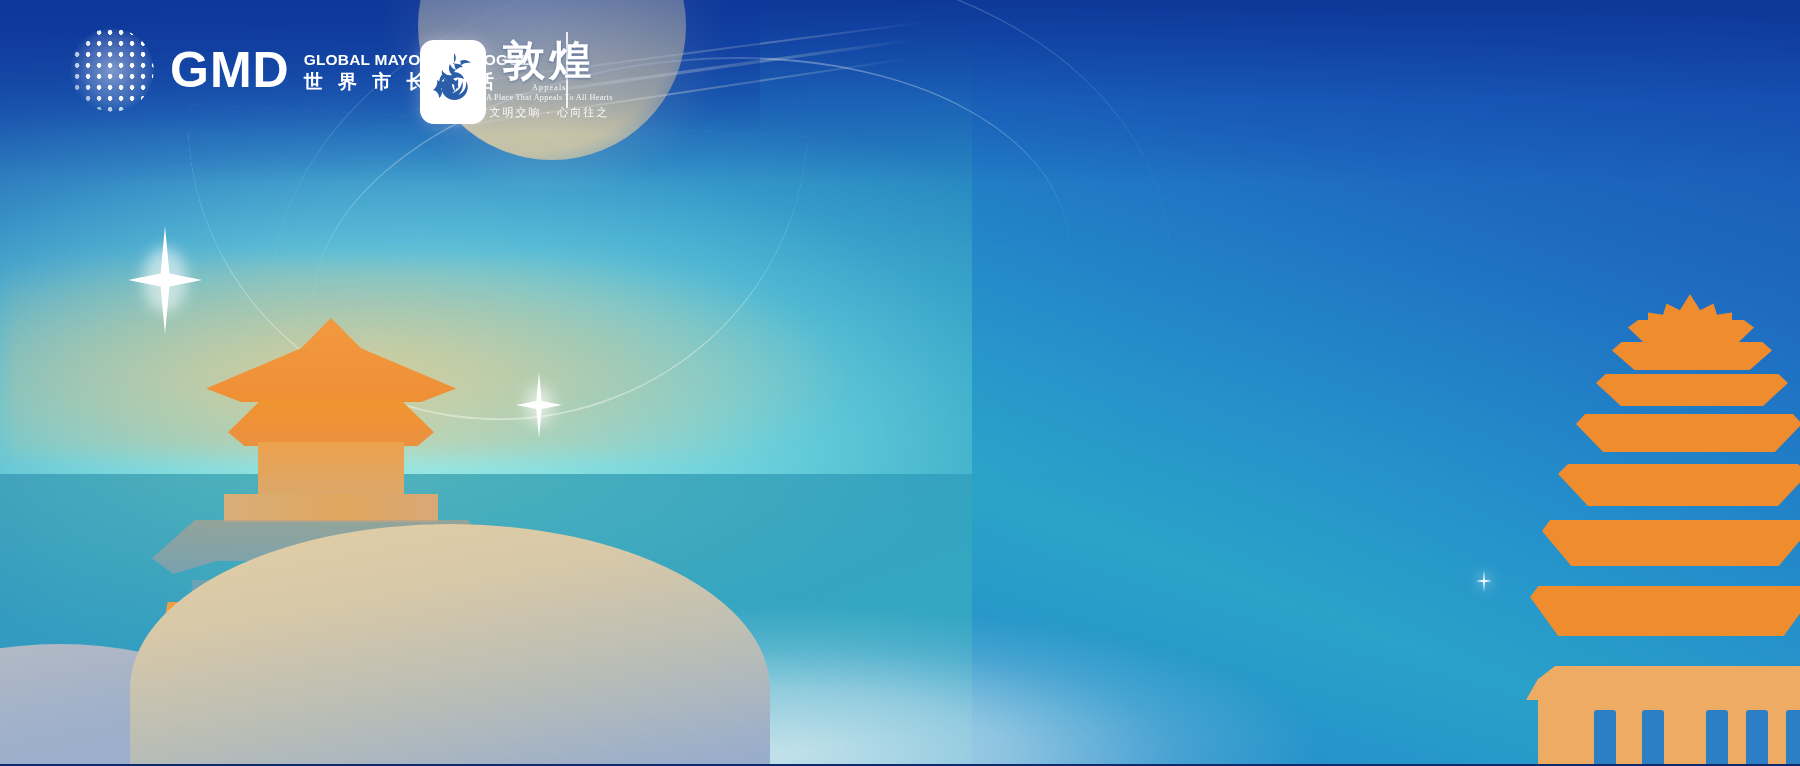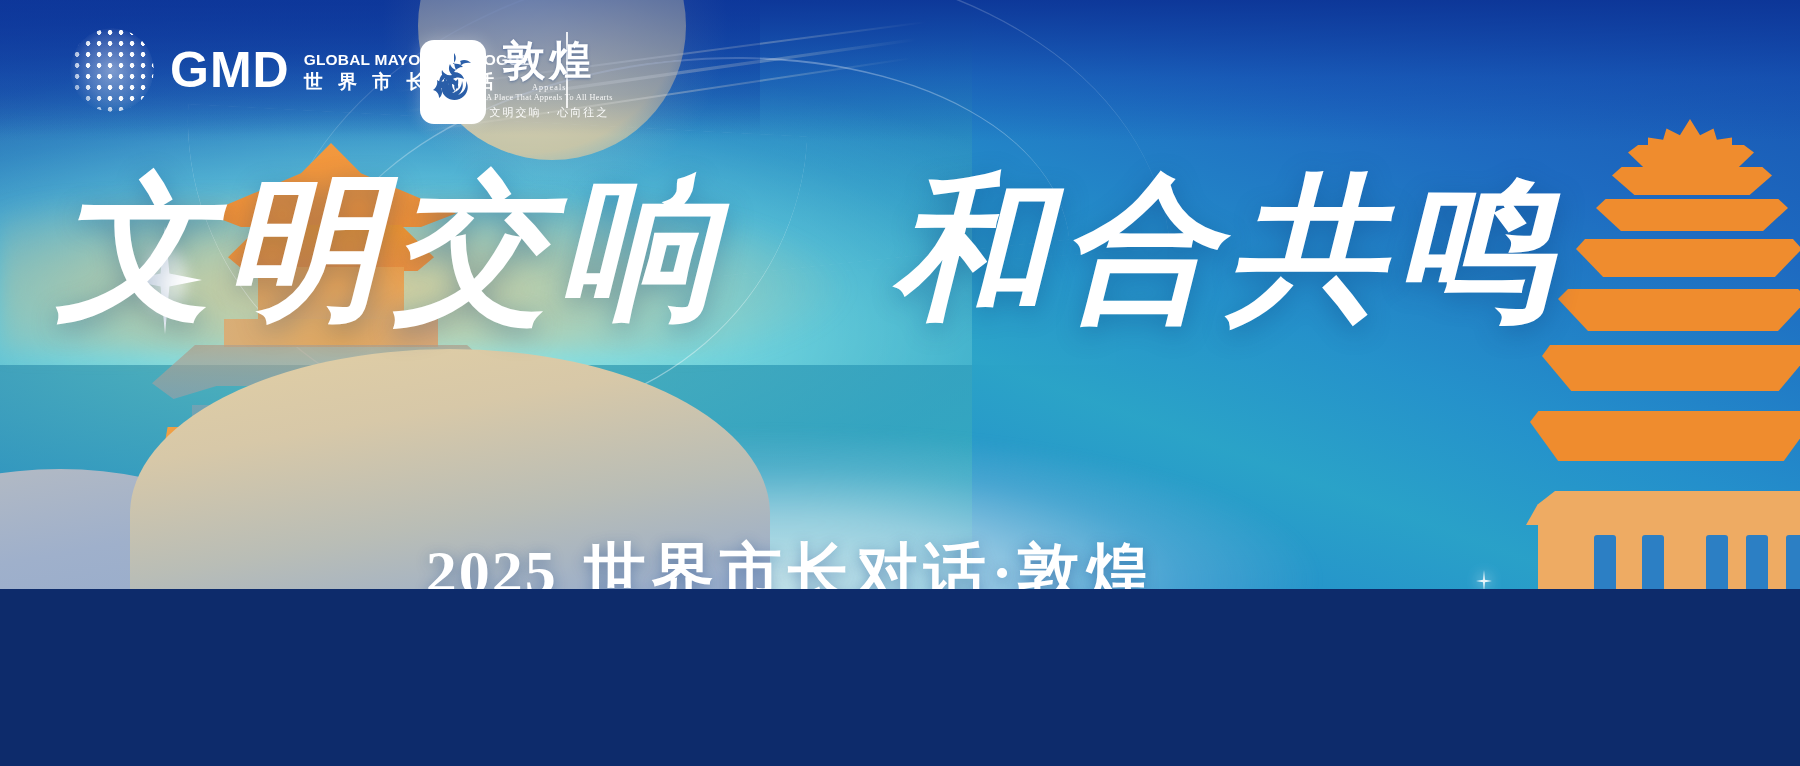--- a/index.html
+++ b/index.html
@@ -1,21 +1,21 @@
 <!DOCTYPE html>
 <html><head>
 <meta charset="utf-8">
 <style>
   html,body{margin:0;padding:0;background:#0d2b6b;}
   *{box-sizing:border-box;}
   body{font-family:"Liberation Sans","DejaVu Sans",sans-serif;}
 
   #banner{
     position:relative;
-    width:1800px;height:589px;
+    width:1800px;height:764px;
     overflow:hidden;
     background:#404040;
   }
 
   
   .sky-base{
     position:absolute;inset:0;
     background:
       radial-gradient(120% 95% at 18% 58%, rgba(86,186,186,.95) 0%, rgba(62,168,188,.55) 30%, rgba(40,120,200,0) 62%),
       linear-gradient(160deg,#1744a8 0%, #1c57b8 16%, #1f78c2 34%, #2796c6 52%, #2aa7c6 66%, #2494cd 80%, #1f6ec9 100%);
@@ -326,23 +326,15 @@
       </svg>
     </div>
     <div class="dh-text">
       <div class="dh-cn">敦煌</div>
       <div class="dh-py">Appeals</div>
       <div class="dh-en">A Place That Appeals To All Hearts</div>
       <div class="dh-slogan">文明交响 · 心向往之</div>
     </div>
   </div>
 
-  <div class="title">
-    <span>文明交响</span>
-    <span class="gap"></span>
-    <span>和合共鸣</span>
-  </div>
-
-  <div class="subtitle">
-    <span class="year">2025</span><span>世界市长对话·敦煌</span>
-  </div>
+
 
 </div>
 
 </body></html>

